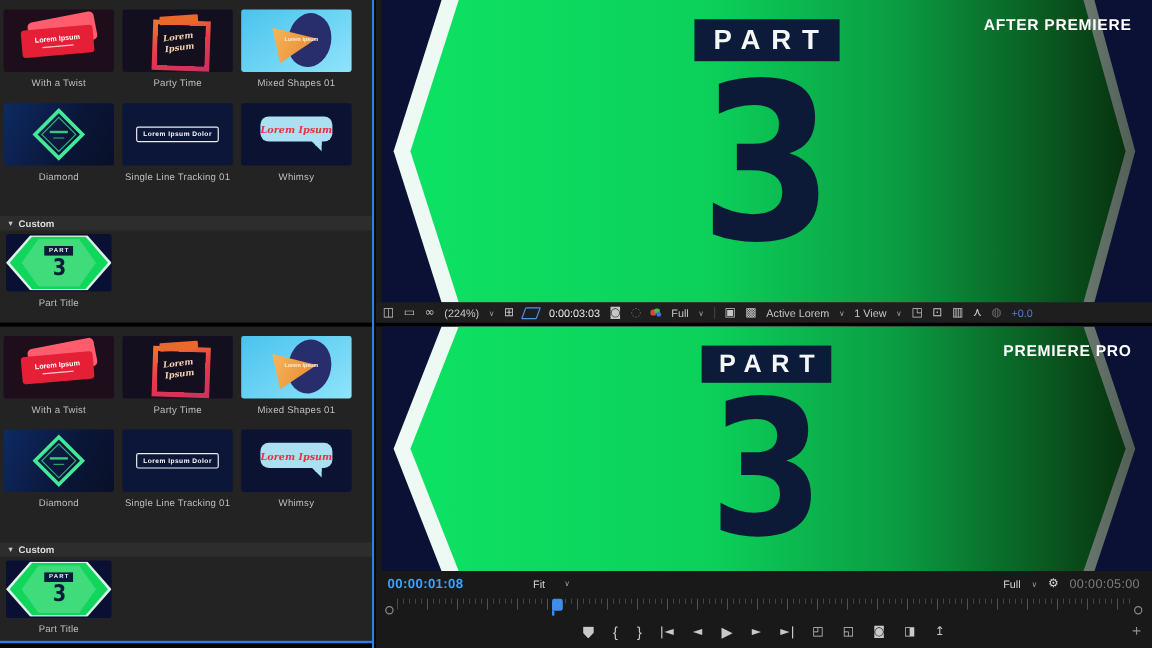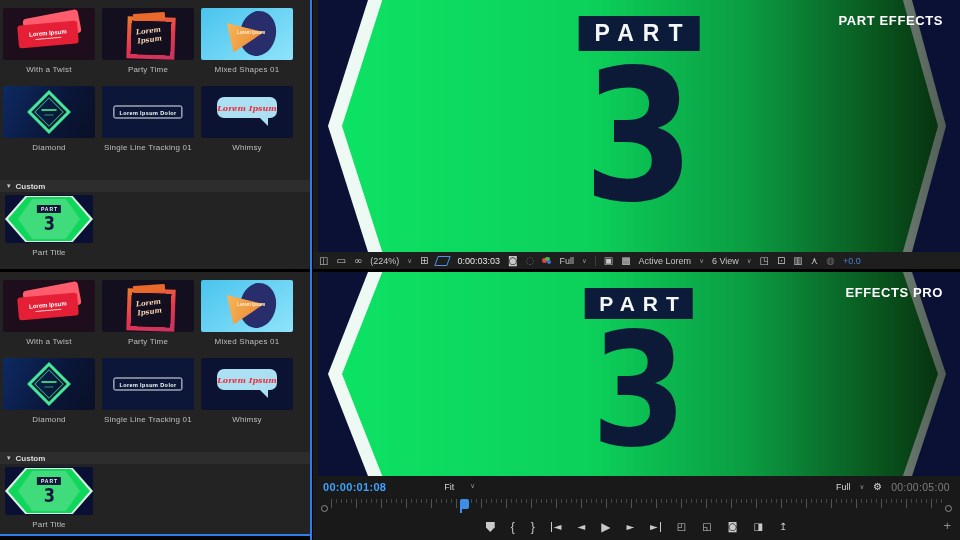--- a/index.html
+++ b/index.html
@@ -304,21 +304,21 @@
     </defs>
     <rect x="0" y="0" width="642" height="252" fill="#0a1134"></rect>
     <polygon points="10,126 90,-126 560,-126 628,126 560,378 90,378" fill="url(#wgrad)"></polygon>
     <polygon points="24,126 102,-118 552,-118 620,126 552,370 102,370" fill="url(#ggrad)"></polygon>
   </svg>
   <div class="lockup">
     <div class="kickerbox">PART</div>
     <div class="bignum">3</div>
   </div>
 </div>
-    <div class="brand">PART EFFECTS</div>
+    <div class="brand">AFTER PREMIERE</div>
     <div class="ae-toolbar">
       <span class="ico">◫</span>
       <span class="ico">▭</span>
       <span class="ico">∞</span>
       <span>(224%)</span>
       <span class="chev">∨</span>
       <span class="ico">⊞</span>
       <span class="roi"></span>
       <span class="tctext">0:00:03:03</span>
       <span class="ico">◙</span>
@@ -328,21 +328,21 @@
           <i></i>
           <i></i>
         </span>
       <span>Full</span>
       <span class="chev">∨</span>
       <span class="sep"></span>
       <span class="ico">▣</span>
       <span class="ico">▩</span>
       <span>Active Lorem</span>
       <span class="chev">∨</span>
-      <span>6 View</span>
+      <span>1 View</span>
       <span class="chev">∨</span>
       <span class="ico">◳</span>
       <span class="ico">⊡</span>
       <span class="ico">▥</span>
       <span class="ico">⋏</span>
       <span class="ico dim">◍</span>
       <span class="exposure">+0.0</span>
     </div>
   </div>
 
@@ -368,21 +368,21 @@
     </defs>
     <rect x="0" y="0" width="642" height="252" fill="#0a1134"></rect>
     <polygon points="10,126 90,-126 560,-126 628,126 560,378 90,378" fill="url(#wgrad)"></polygon>
     <polygon points="24,126 102,-118 552,-118 620,126 552,370 102,370" fill="url(#ggrad)"></polygon>
   </svg>
   <div class="lockup">
     <div class="kickerbox">PART</div>
     <div class="bignum">3</div>
   </div>
 </div>
-    <div class="brand">EFFECTS PRO</div>
+    <div class="brand">PREMIERE PRO</div>
     <div class="pr-controls">
       <div class="pr-row1">
         <span class="pr-tc">00:00:01:08</span>
         <span class="fit-group">
           <span>Fit</span>
           <span class="chev">∨</span>
         </span>
         <span class="r1-right">
           <span>Full</span>
           <span class="chev">∨</span>

